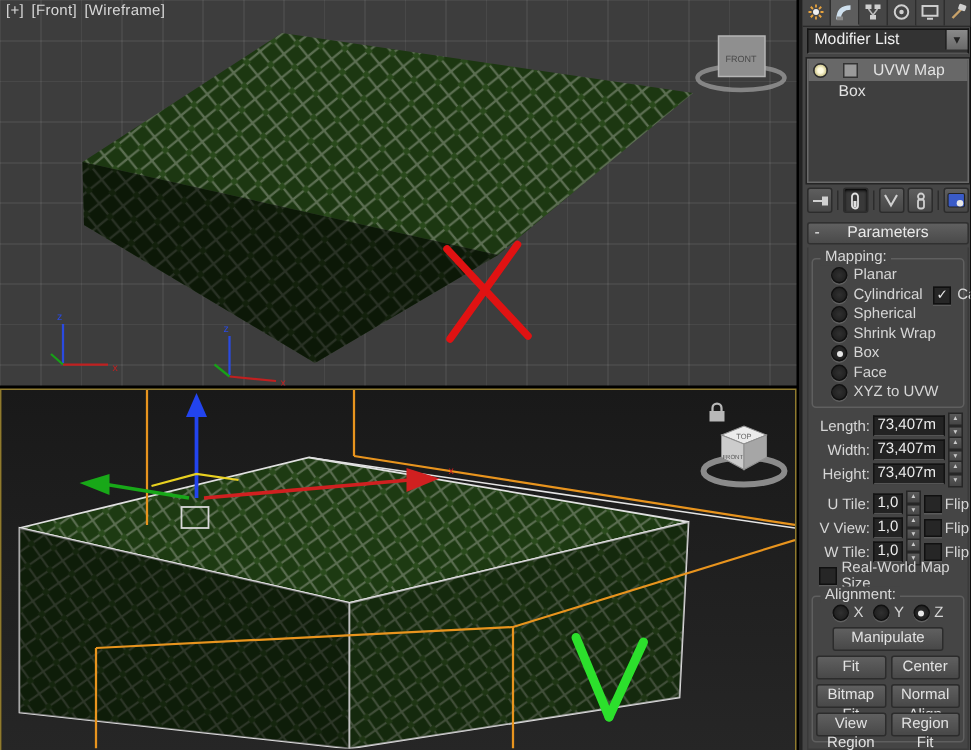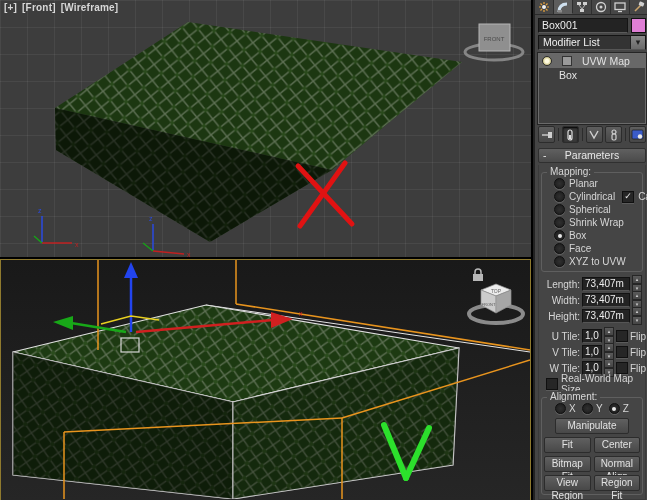--- a/index.html
+++ b/index.html
@@ -6,21 +6,21 @@
   #app{position:relative;width:647px;height:500px;overflow:hidden;background:#000;
        font-family:"Liberation Sans",sans-serif;color:#d6d6d6;-webkit-font-smoothing:antialiased;}
   
   .vp{position:absolute;overflow:hidden;}
   .vp-front{left:0;top:0;width:531px;height:257px;background-color:#3d3d3d;
     background-image:
       repeating-linear-gradient(to right, rgba(255,255,255,0.06) 0 1px, transparent 1px 27px),
       repeating-linear-gradient(to bottom, rgba(255,255,255,0.06) 0 1px, transparent 1px 27px);}
   .vp-persp{left:0;top:259px;width:529px;height:241px;background:linear-gradient(#191919,#262626);
     border:1px solid #8f7a2e;}
-  .vp-label{position:absolute;left:4px;top:2px;font-size:10px;color:#d8d8d8;z-index:5;letter-spacing:0.2px;font-weight:bold;}
+  .vp-label{position:absolute;left:4px;top:2px;font-size:10px;color:#d8d8d8;z-index:5;letter-spacing:0.2px;}
   .vp-label span{margin-right:2px;cursor:pointer;}
   .vp svg.overlay{position:absolute;left:0;top:0;}
   
   .panel{position:absolute;left:533px;top:0;width:114px;height:500px;background:#454545;
          border-left:2px solid #222;font-size:10.5px;display:flex;flex-direction:column;overflow:hidden;}
   .tabs{display:flex;height:17px;background:#3a3a3a;border-bottom:1px solid #2a2a2a;}
   .tab{flex:1;display:flex;align-items:center;justify-content:center;border-right:1px solid #2e2e2e;background:#464646;}
   .tab.sel{background:#5d5d5d;border-bottom:1px solid #5d5d5d;}
   .name-row{display:flex;align-items:center;margin:3px 3px 2px 3px;height:14px;gap:3px;}
   .edit{flex:1;background:#232323;border:1px solid #141414;border-bottom-color:#5a5a5a;
@@ -229,24 +229,20 @@
         </svg>
       </div>
       <div class="tab">
         <svg width="12" height="12">
           <path d="M2,10 L8,4" stroke="#caa36a" stroke-width="1.6"></path>
           <rect x="6" y="1" width="5" height="4" rx="1" fill="#d0d0d0" transform="rotate(20 8.5 3)"></rect>
         </svg>
       </div>
     </div>
 
-    <div class="name-row">
-      <div class="edit">Box001</div>
-      <div class="swatch" style="background:#df7fd5;"></div>
-    </div>
 
     <div class="dropdown">
       <span class="lbl">Modifier List</span>
       <span class="arrow">▾</span>
     </div>
 
     <div class="stack">
       <div class="stack-row sel">
         <span class="bulb"></span>
         <span class="mod-sq"></span>
@@ -364,21 +360,21 @@
         <span class="rlab">U Tile:</span>
         <span class="field f-tile">1,0</span>
         <span class="spin">
             <i>▴</i>
             <i>▾</i>
           </span>
         <span class="cb"></span>
         <span class="flip-lab">Flip</span>
       </div>
       <div class="num-row">
-        <span class="rlab">V Tile:</span>
+        <span class="rlab">V View:</span>
         <span class="field f-tile">1,0</span>
         <span class="spin">
             <i>▴</i>
             <i>▾</i>
           </span>
         <span class="cb"></span>
         <span class="flip-lab">Flip</span>
       </div>
       <div class="num-row">
         <span class="rlab">W Tile:</span>

